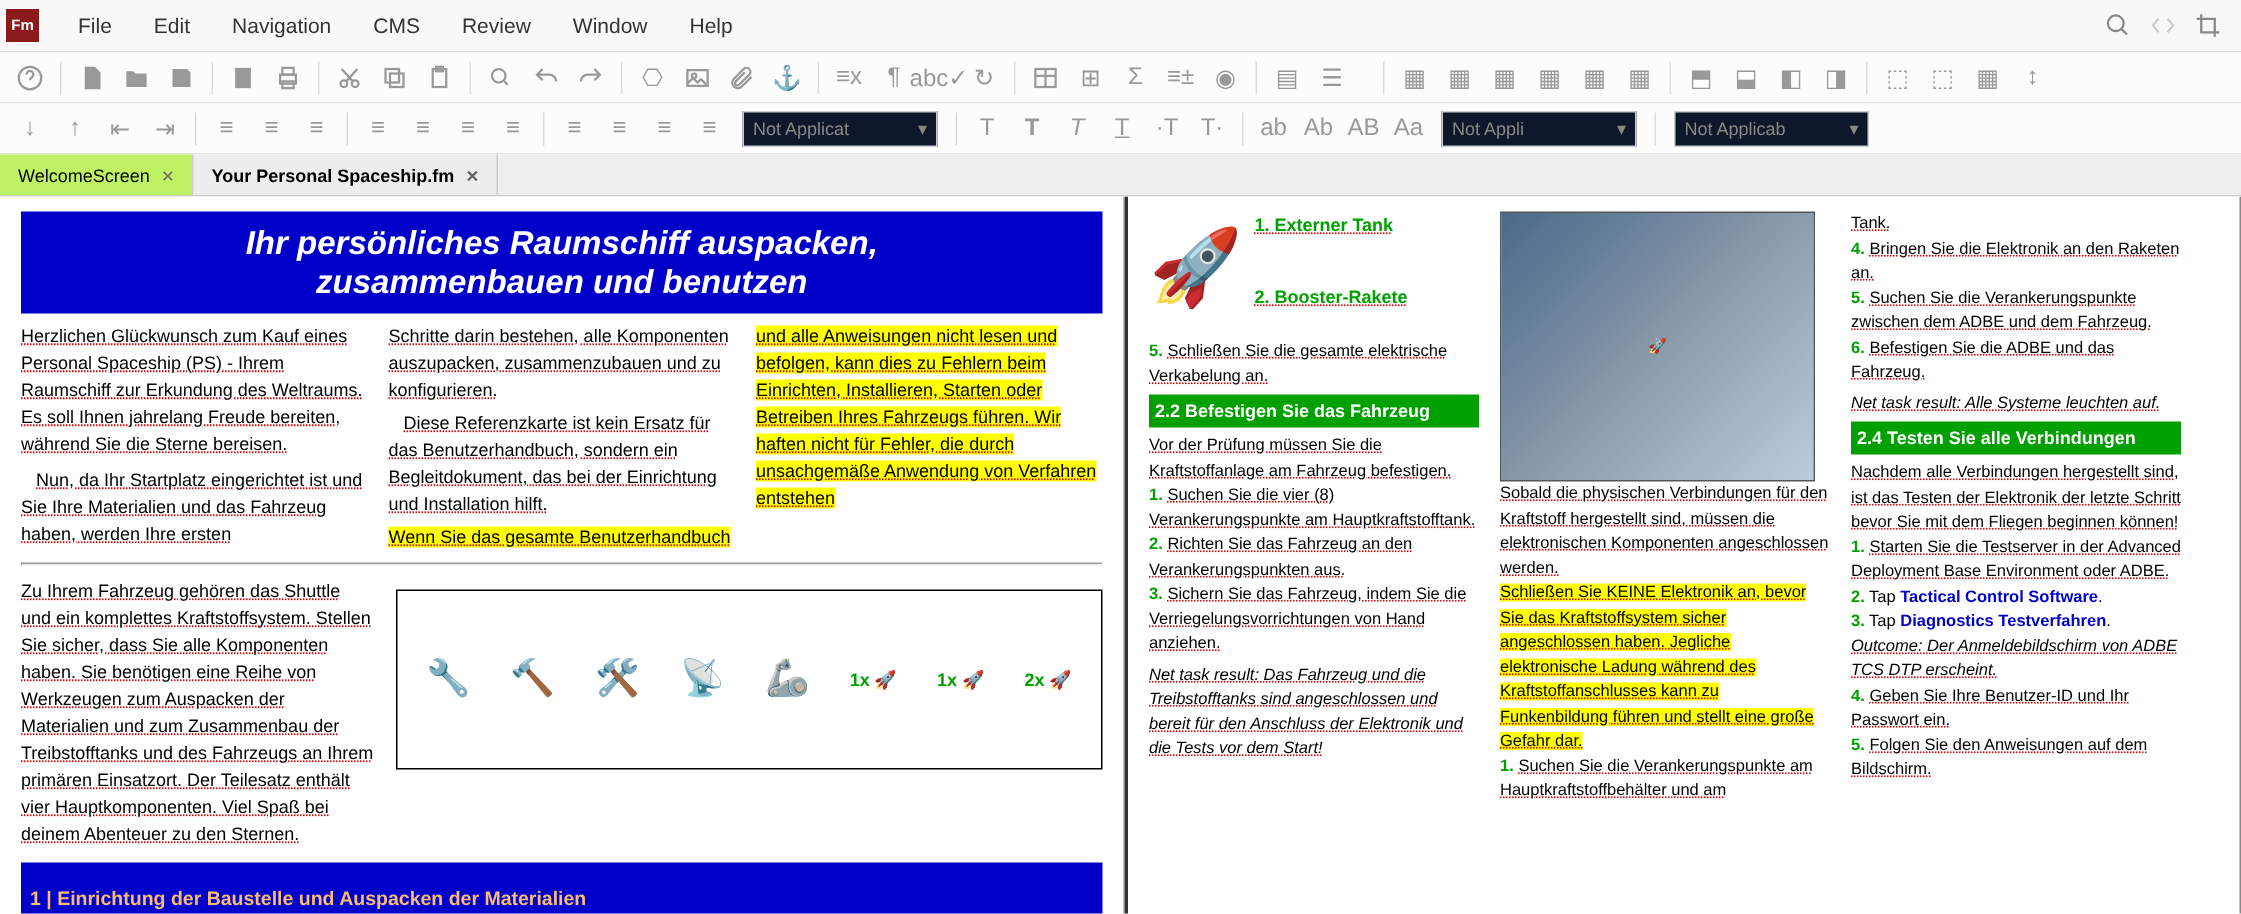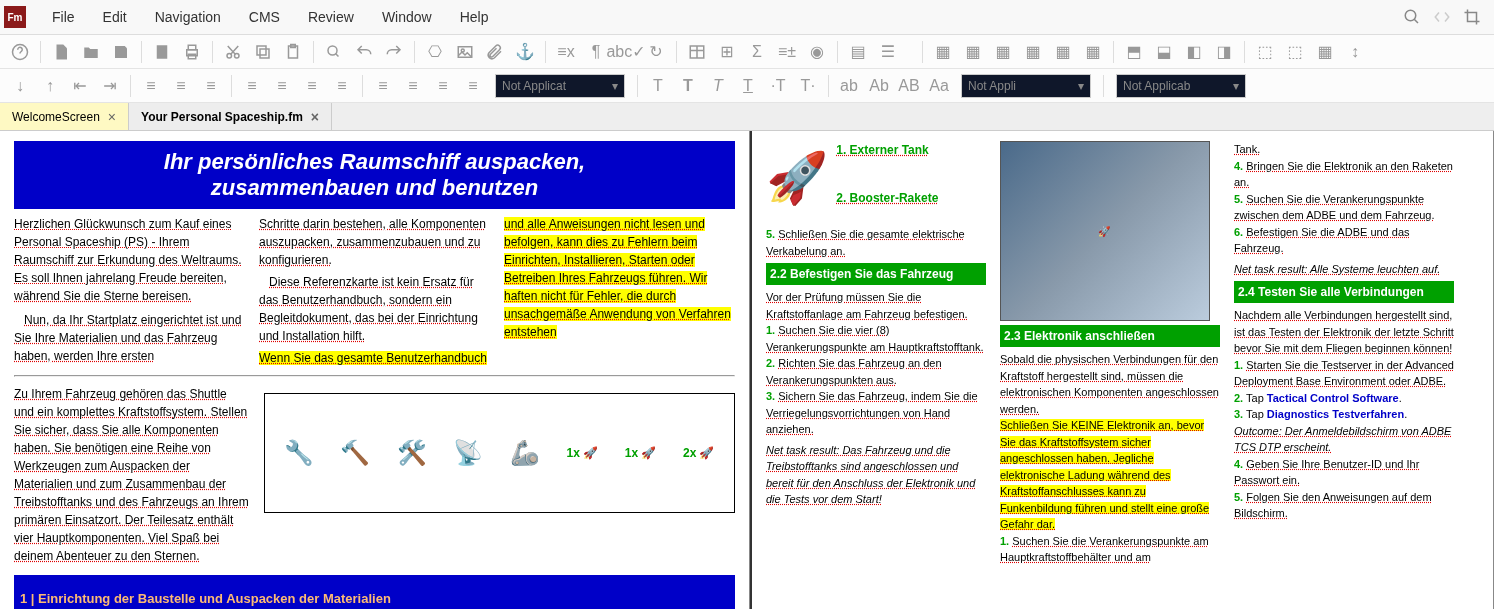--- a/index.html
+++ b/index.html
@@ -7,21 +7,21 @@
 .top-bar{display:flex;align-items:center;height:32px;background:#f8f8f8;border-bottom:1px solid #ddd;padding:17px 4px}
 .app-logo{width:22px;height:22px;background:#8B1A1A;color:#fff;font-size:10px;font-weight:bold;display:flex;align-items:center;justify-content:center;margin-right:12px}
 .menu-item{padding:6px 14px;font-size:14px;color:#333;cursor:pointer}
 .top-right-icons{margin-left:auto;display:flex;gap:10px;align-items:center;padding-right:8px}
 .right-icon{width:20px;height:20px;color:#888;cursor:pointer;display:flex;align-items:center;justify-content:center}
 .toolbar-row{display:flex;align-items:center;height:34px;background:#fcfcfc;border-bottom:1px solid #e4e4e4;padding:0 6px;gap:2px}
 .tb-btn{width:28px;height:26px;display:flex;align-items:center;justify-content:center;color:#999;cursor:pointer;border-radius:2px}
 .tb-sep{width:1px;height:22px;background:#ddd;margin:0 4px}
 .tb-select{min-width:130px;height:24px;border:1px solid #ccc;background:#0f172a;font-size:12px;color:#888;padding:0 6px;margin:0 6px;display:flex;align-items:center;justify-content:space-between;cursor:pointer}
 .tabs-bar{display:flex;height:28px;background:#eee;border-bottom:1px solid #ccc}
-.doc-tab{display:flex;align-items:center;padding:0 12px;background:#fef9c3;border-right:1px solid #ccc;font-size:12px;gap:8px;cursor:pointer}
+.doc-tab{display:flex;align-items:center;padding:0 12px;background:#bef264;border-right:1px solid #ccc;font-size:12px;gap:8px;cursor:pointer}
 .doc-tab.active{background:#ededed;font-weight:bold}
 .tab-close{color:#666;cursor:pointer;font-size:14px}
 .canvas{display:flex;height:calc(100% - 128px);background:#fff;overflow:hidden}
 .page{padding:10px 14px;border-right:1px solid #888}
 .page-left{width:750px}
 .page-right{flex:1;display:flex;gap:14px}
 .title-block{background:#0000c8;color:#fff;text-align:center;padding:8px;font-size:22px;font-weight:bold;font-style:italic;margin-bottom:6px}
 .cols{display:flex;gap:14px;font-size:12px;line-height:1.5;color:#000}
 .col{flex:1}
 .underline-red{text-decoration:underline;text-decoration-color:#d00;text-decoration-style:dotted}
@@ -319,21 +319,20 @@
       <div class="section-bar-green">2.2 Befestigen Sie das Fahrzeug</div>
       <p class="underline-red">Vor der Prüfung müssen Sie die Kraftstoffanlage am Fahrzeug befestigen.</p>
       <p><span class="li-num">1.</span> <span class="underline-red">Suchen Sie die vier (8) Verankerungspunkte am Hauptkraftstofftank.</span></p>
       <p><span class="li-num">2.</span> <span class="underline-red">Richten Sie das Fahrzeug an den Verankerungspunkten aus.</span></p>
       <p><span class="li-num">3.</span> <span class="underline-red">Sichern Sie das Fahrzeug, indem Sie die Verriegelungsvorrichtungen von Hand anziehen.</span></p>
       <p class="net-task underline-red">Net task result: Das Fahrzeug und die Treibstofftanks sind angeschlossen und bereit für den Anschluss der Elektronik und die Tests vor dem Start!</p>
     </div>
 
     <div class="rcol">
       <div class="img-placeholder">🚀</div>
-      <div class="section-bar-green">2.3 Elektronik anschließen</div>
       <p class="underline-red">Sobald die physischen Verbindungen für den Kraftstoff hergestellt sind, müssen die elektronischen Komponenten angeschlossen werden.</p>
       <p><span class="hl-yellow underline-red">Schließen Sie KEINE Elektronik an, bevor Sie das Kraftstoffsystem sicher angeschlossen haben. Jegliche elektronische Ladung während des Kraftstoffanschlusses kann zu Funkenbildung führen und stellt eine große Gefahr dar.</span></p>
       <p><span class="li-num">1.</span> <span class="underline-red">Suchen Sie die Verankerungspunkte am Hauptkraftstoffbehälter und am</span></p>
     </div>
 
     <div class="rcol">
       <p class="underline-red">Tank.</p>
       <p><span class="li-num">4.</span> <span class="underline-red">Bringen Sie die Elektronik an den Raketen an.</span></p>
       <p><span class="li-num">5.</span> <span class="underline-red">Suchen Sie die Verankerungspunkte zwischen dem ADBE und dem Fahrzeug.</span></p>
       <p><span class="li-num">6.</span> <span class="underline-red">Befestigen Sie die ADBE und das Fahrzeug.</span></p>

